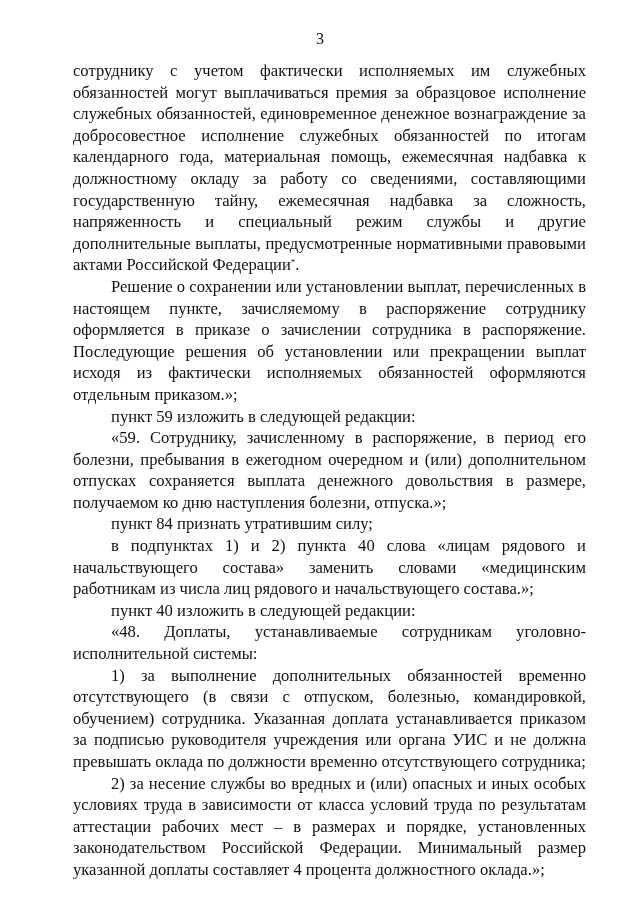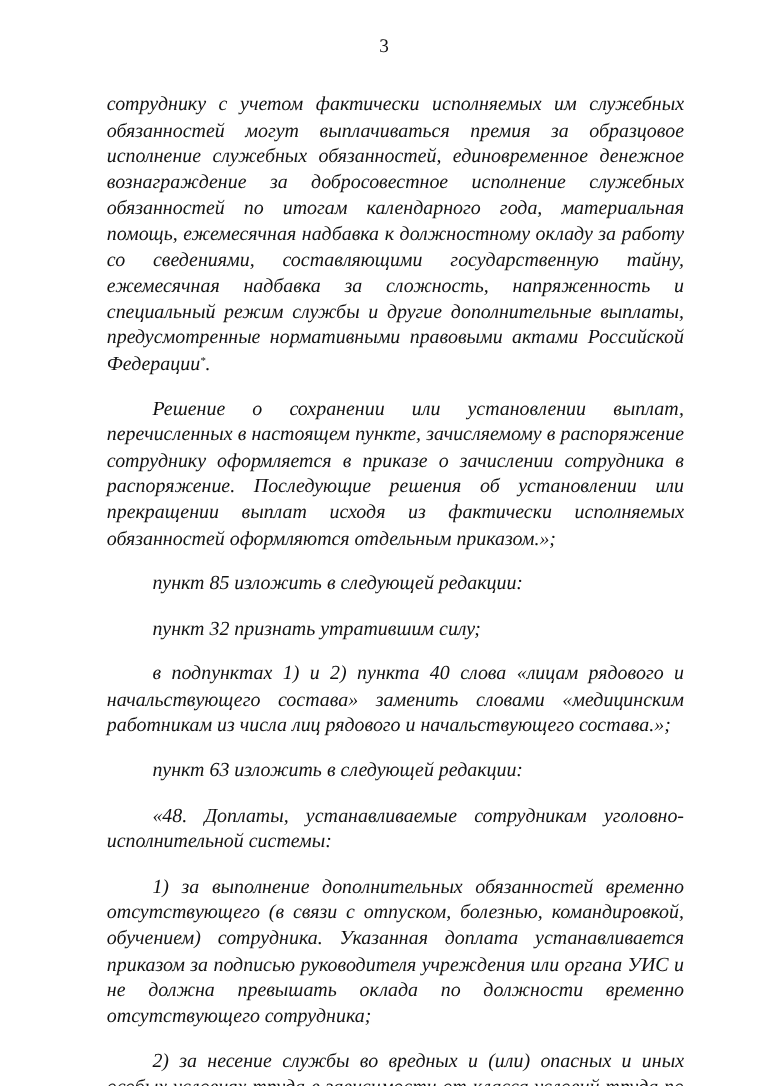--- a/index.html
+++ b/index.html
@@ -26,45 +26,45 @@
     }
     .body-text {
       position: absolute;
       top: 60px;
       left: 73px;
       width: 513px;
       font-size: 16.6px;
       line-height: 21.6px;
     }
     .body-text p {
-      margin: 16px;
+      margin: 0;
       text-align: justify;
       text-indent: 38px;
       hyphens: none;
-      font-style: italic;
     }
     .body-text p.no-indent {
       text-indent: 0;
     }
     sup.footnote-mark {
       font-size: 9px;
       vertical-align: top;
       position: relative;
       top: -2px;
     }
   </style>
 </head>
 <body>
 
 <div class="page-number">3</div>
 
 <div class="body-text">
   <p class="no-indent"><span>сотруднику с учетом фактически исполняемых им служебных обязанностей могут выплачиваться премия за образцовое исполнение служебных обязанностей, единовременное денежное вознаграждение за добросовестное исполнение служебных обязанностей по итогам календарного года, материальная помощь, ежемесячная надбавка к должностному окладу за работу со сведениями, составляющими государственную тайну, ежемесячная надбавка за сложность, напряженность и специальный режим службы и другие дополнительные выплаты, предусмотренные нормативными правовыми актами Российской Федерации</span><sup class="footnote-mark">*</sup><span>.</span></p>
   <p>Решение о сохранении или установлении выплат, перечисленных в настоящем пункте, зачисляемому в распоряжение сотруднику оформляется в приказе о зачислении сотрудника в распоряжение. Последующие решения об установлении или прекращении выплат исходя из фактически исполняемых обязанностей оформляются отдельным приказом.»;</p>
-  <p>пункт 85 изложить в следующей редакции:</p>
-  <p>пункт 32 признать утратившим силу;</p>
+  <p>пункт 59 изложить в следующей редакции:</p>
+  <p>«59. Сотруднику, зачисленному в распоряжение, в период его болезни, пребывания в ежегодном очередном и (или) дополнительном отпусках сохраняется выплата денежного довольствия в размере, получаемом ко дню наступления болезни, отпуска.»;</p>
+  <p>пункт 84 признать утратившим силу;</p>
   <p>в подпунктах 1) и 2) пункта 40 слова «лицам рядового и начальствующего состава» заменить словами «медицинским работникам из числа лиц рядового и начальствующего состава.»;</p>
-  <p>пункт 63 изложить в следующей редакции:</p>
+  <p>пункт 40 изложить в следующей редакции:</p>
   <p>«48. Доплаты, устанавливаемые сотрудникам уголовно-исполнительной системы:</p>
   <p>1) за выполнение дополнительных обязанностей временно отсутствующего (в связи с отпуском, болезнью, командировкой, обучением) сотрудника. Указанная доплата устанавливается приказом за подписью руководителя учреждения или органа УИС и не должна превышать оклада по должности временно отсутствующего сотрудника;</p>
   <p>2) за несение службы во вредных и (или) опасных и иных особых условиях труда в зависимости от класса условий труда по результатам аттестации рабочих мест – в размерах и порядке, установленных законодательством Российской Федерации. Минимальный размер указанной доплаты составляет 4 процента должностного оклада.»;</p>
 
 </div>
 
 </body></html>

